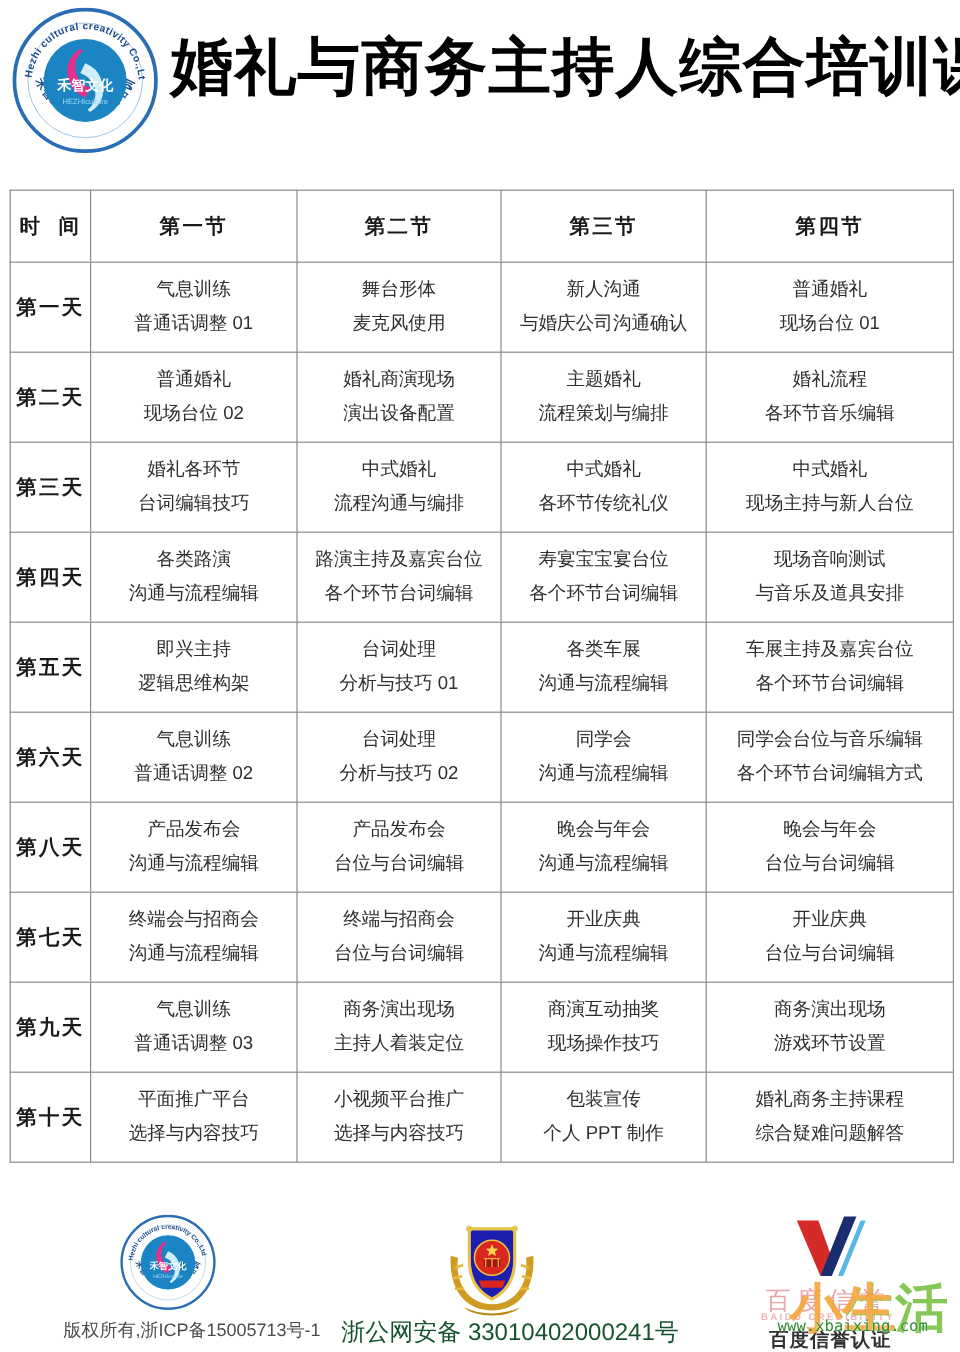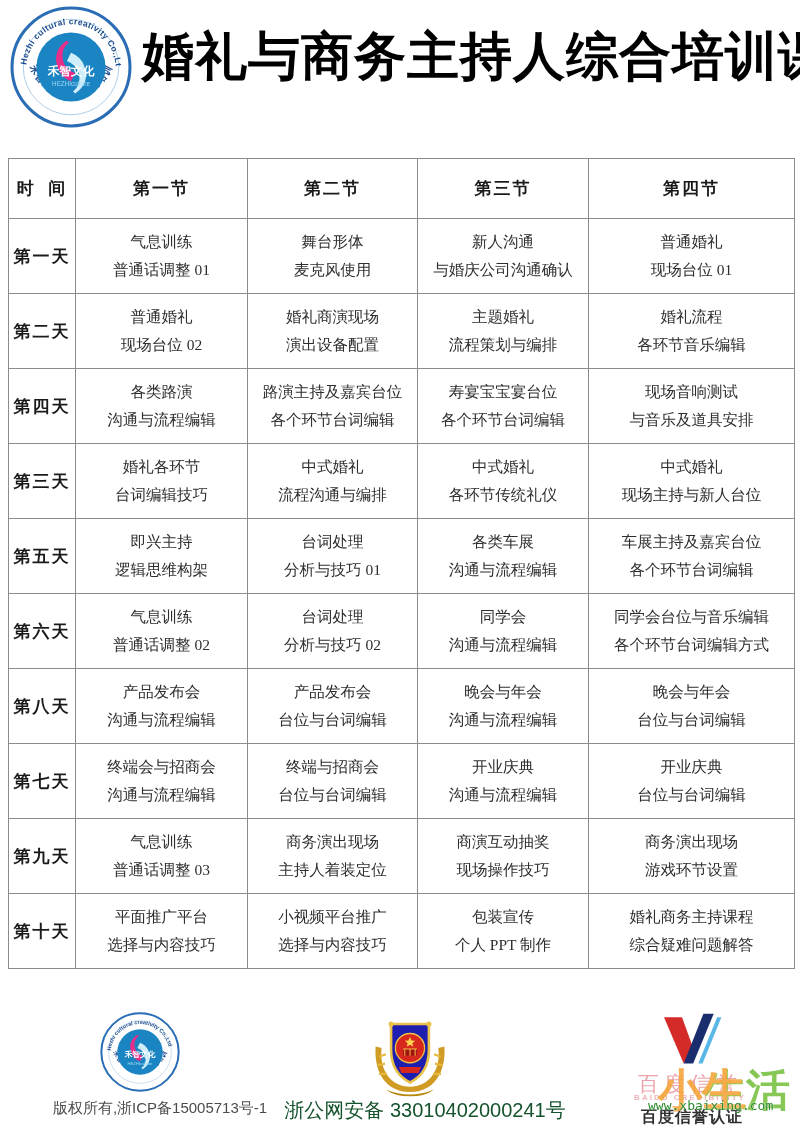--- a/index.html
+++ b/index.html
@@ -14,21 +14,21 @@
     position:absolute; left:142px; top:18px; width:616px; height:78px;
     line-height:78px; text-align:center;
     font-family:"Liberation Serif","DejaVu Serif",serif;
     font-size:52px; font-weight:700; color:#000000; letter-spacing:1px;
     white-space:nowrap;
   }
   
   table.schedule {
     position:absolute; left:8px; top:158px; width:786px;
     border-collapse:collapse; table-layout:fixed;
-    font-family:Liberation Serif, serif;
+    font-family:Liberation Sans, sans-serif;
     padding-left:12px;
   }
   table.schedule th, table.schedule td {
     border:1px solid #8c8c8c; text-align:center; vertical-align:middle;
     background:#ffffff;
   }
   table.schedule thead tr { height:60px; }
   table.schedule tbody tr { height:75px; }
   th.col-head, th.day-head {
     font-size:17px; font-weight:700; color:#1a1a1a; letter-spacing:2px;
@@ -138,40 +138,40 @@
         <td class="lesson">普通婚礼
 现场台位 02</td>
         <td class="lesson">婚礼商演现场
 演出设备配置</td>
         <td class="lesson">主题婚礼
 流程策划与编排</td>
         <td class="lesson">婚礼流程
 各环节音乐编辑</td>
       </tr>
       <tr>
-        <th class="day-head">第四天</th>
-        <td class="lesson">各类路演
-沟通与流程编辑</td>
-        <td class="lesson">路演主持及嘉宾台位
-各个环节台词编辑</td>
-        <td class="lesson">寿宴宝宝宴台位
-各个环节台词编辑</td>
-        <td class="lesson">现场音响测试
-与音乐及道具安排</td>
-      </tr>
-      <tr>
         <th class="day-head">第三天</th>
         <td class="lesson">婚礼各环节
 台词编辑技巧</td>
         <td class="lesson">中式婚礼
 流程沟通与编排</td>
         <td class="lesson">中式婚礼
 各环节传统礼仪</td>
         <td class="lesson">中式婚礼
 现场主持与新人台位</td>
+      </tr>
+      <tr>
+        <th class="day-head">第四天</th>
+        <td class="lesson">各类路演
+沟通与流程编辑</td>
+        <td class="lesson">路演主持及嘉宾台位
+各个环节台词编辑</td>
+        <td class="lesson">寿宴宝宝宴台位
+各个环节台词编辑</td>
+        <td class="lesson">现场音响测试
+与音乐及道具安排</td>
       </tr>
       <tr>
         <th class="day-head">第五天</th>
         <td class="lesson">即兴主持
 逻辑思维构架</td>
         <td class="lesson">台词处理
 分析与技巧 01</td>
         <td class="lesson">各类车展
 沟通与流程编辑</td>
         <td class="lesson">车展主持及嘉宾台位

